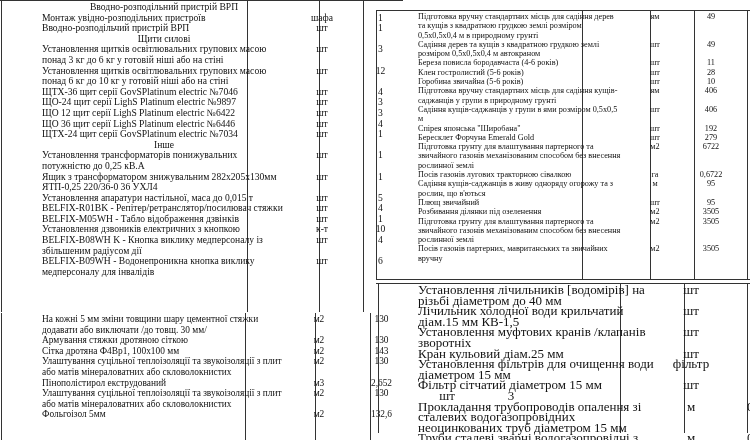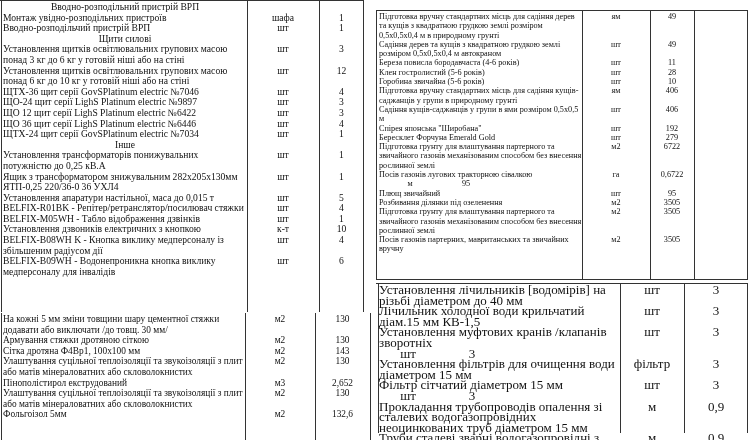--- a/index.html
+++ b/index.html
@@ -1,18 +1,18 @@
 <!DOCTYPE html>
 <html><head>
 <meta charset="utf-8">
 <style>
   html, body { margin:0; padding:0; background:#ffffff; }
   body { width:750px; height:440px; position:relative; overflow:hidden;
          font-family:"Liberation Serif", "DejaVu Serif", serif; color:#111; }
-  .frag { position:absolute; font-size:9.6px; line-height:10.6px; }
+  .frag { position:absolute; font-size:9.6px; line-height:10.6px;padding-left:39px; }
   .row { position:relative; display:flex; }
   .c-name { box-sizing:border-box; padding-left:3px; }
   .c-unit, .c-qty { box-sizing:border-box; text-align:center; }
   .center-title { text-align:center; }
   .vline { position:absolute; top:0; bottom:0; width:1px; background:#333; }
   .hline { position:absolute; left:0; right:0; height:1px; background:#333; }
 
   
   #f1 { left:0; top:0; width:364px; height:312px; }
   #f1 .c-name { width:247px; }
@@ -258,20 +258,21 @@
         <div class="c-qty">6722</div>
         <div class="c-extra"></div>
       </div>
       <div class="row">
         <div class="c-name">Посів газонів лугових тракторною сівалкою</div>
         <div class="c-unit">га</div>
         <div class="c-qty">0,6722</div>
         <div class="c-extra"></div>
       </div>
       <div class="row">
+        <div class="c-name">Садіння кущів-саджанців в живу одноряду огорожу та з рослин, що в'ються</div>
         <div class="c-unit">м</div>
         <div class="c-qty">95</div>
         <div class="c-extra"></div>
       </div>
       <div class="row">
         <div class="c-name">Плющ звичайний</div>
         <div class="c-unit">шт</div>
         <div class="c-qty">95</div>
         <div class="c-extra"></div>
       </div>
@@ -312,20 +313,21 @@
         <div class="c-name">Лічильник холодної води крильчатий діам.15 мм КВ-1,5</div>
         <div class="c-unit">шт</div>
         <div class="c-qty">3</div>
       </div>
       <div class="row">
         <div class="c-name">Установлення муфтових кранів /клапанів зворотніх</div>
         <div class="c-unit">шт</div>
         <div class="c-qty">3</div>
       </div>
       <div class="row">
+        <div class="c-name">Кран кульовий діам.25 мм</div>
         <div class="c-unit">шт</div>
         <div class="c-qty">3</div>
       </div>
       <div class="row">
         <div class="c-name">Установлення фільтрів для очищення води діаметром 15 мм</div>
         <div class="c-unit">фільтр</div>
         <div class="c-qty">3</div>
       </div>
       <div class="row">
         <div class="c-name">Фільтр сітчатий  діаметром 15 мм</div>

